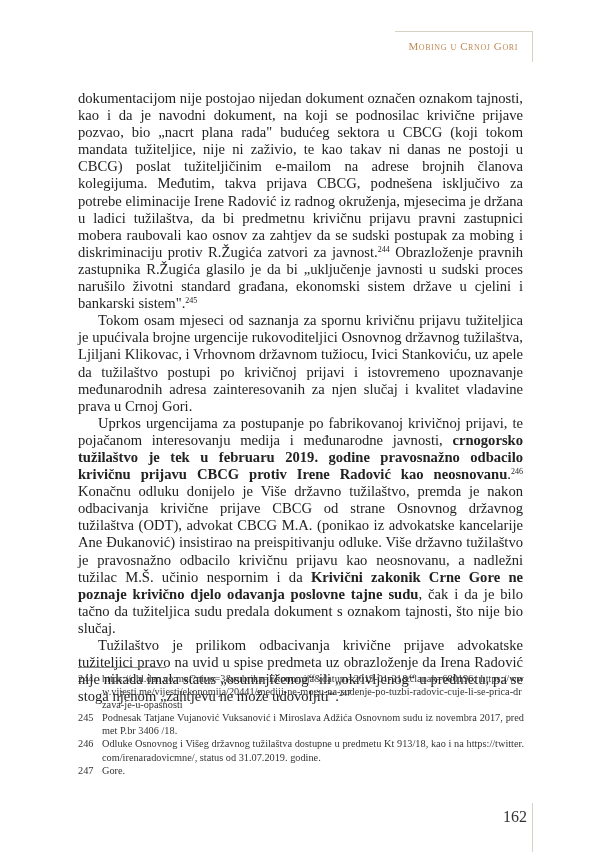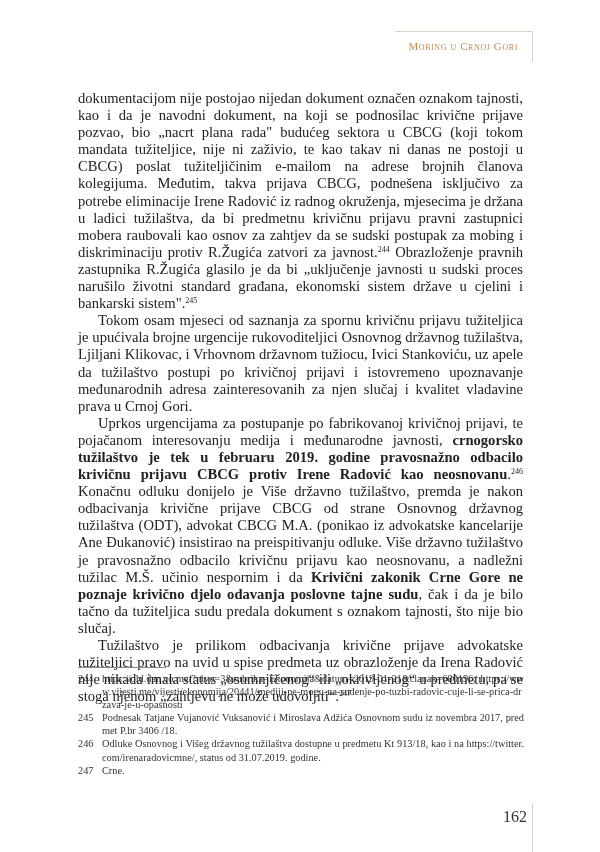--- a/index.html
+++ b/index.html
@@ -77,21 +77,21 @@
     <div class="fn">
       <span class="fn-num">245</span>
       <span class="fn-text">Podnesak Tatjane Vujanović Vuksanović i Miroslava Adžića Osnovnom sudu iz novembra 2017, predmet P.br 3406 /18.</span>
     </div>
     <div class="fn">
       <span class="fn-num">246</span>
       <span class="fn-text">Odluke Osnovnog i Višeg državnog tužilaštva dostupne u predmetu Kt 913/18, kao i na https://twitter.com/irenaradovicmne/, status od 31.07.2019. godine.</span>
     </div>
     <div class="fn">
       <span class="fn-num">247</span>
-      <span class="fn-text">Crne.</span>
+      <span class="fn-text">Gore.</span>
     </div>
   </div>
 
   <div class="page-footer">
     <span class="page-number">162</span>
   </div>
 
 </div>
 
 </body></html>

